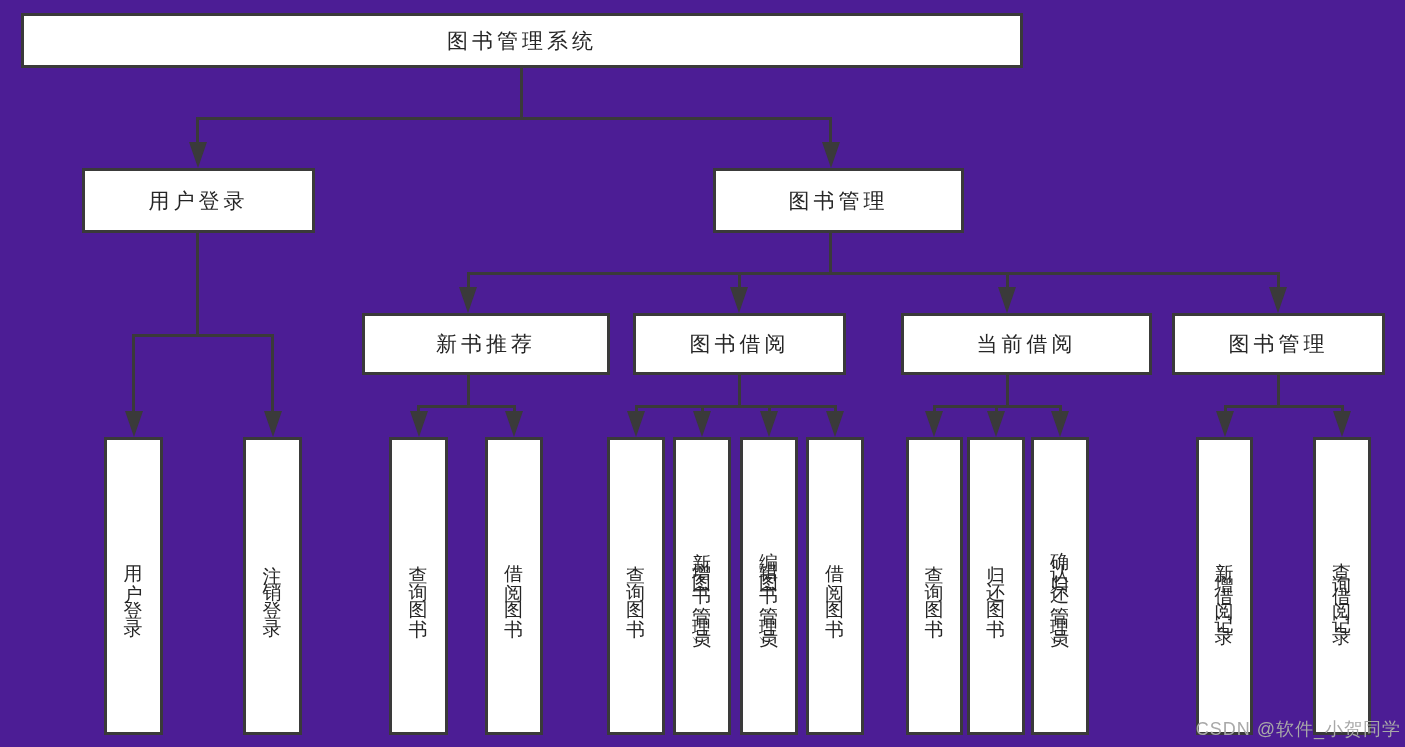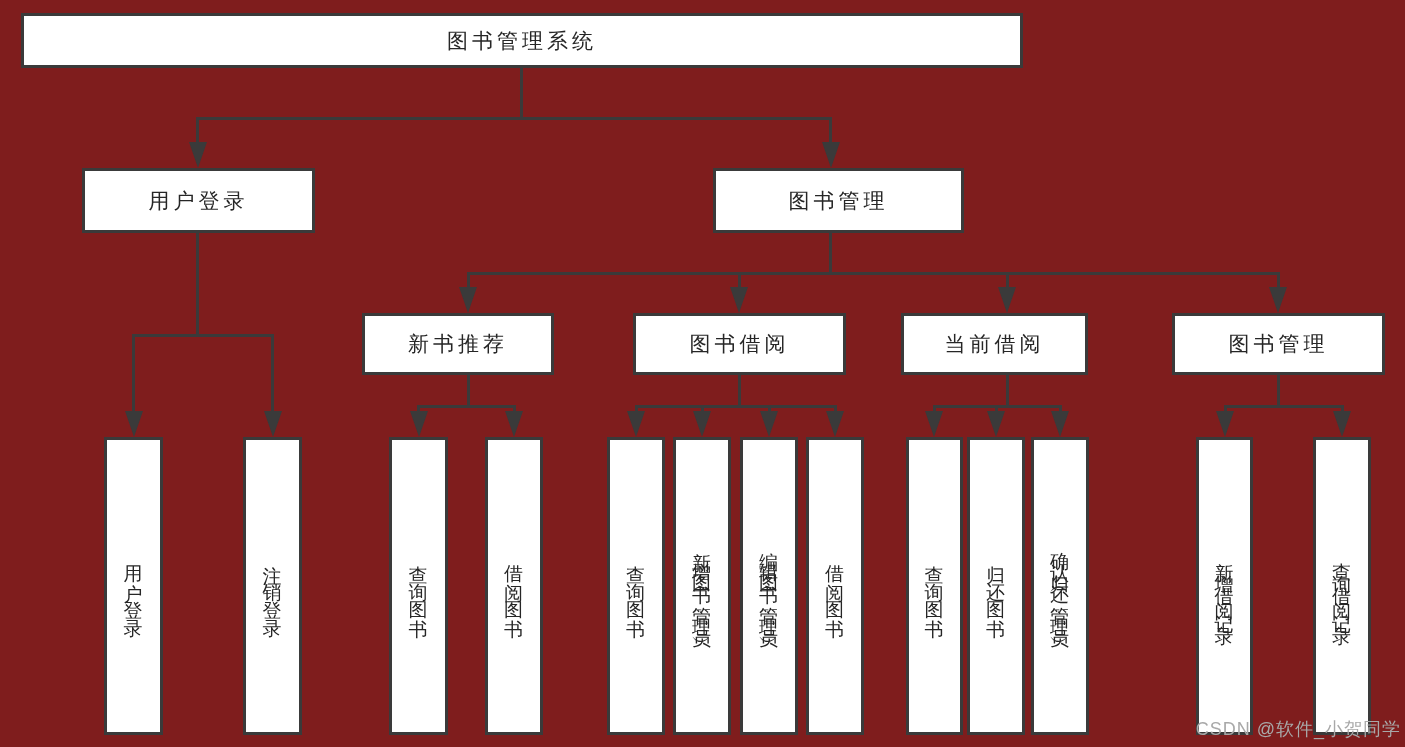--- a/index.html
+++ b/index.html
@@ -1,19 +1,19 @@
 <!DOCTYPE html>
 <html><head>
 <meta charset="utf-8">
 <style>
   html,body{margin:0;padding:0;background:#ffffff;}
   #canvas{
     position:relative;
     width:1405px;height:747px;
-    background:#7f1d1d;
+    background:#4c1d95;
     font-family:"Liberation Sans","DejaVu Sans",sans-serif;
     overflow:hidden;
   }
   .box{
     position:absolute;
     background:#ffffff;
     border:3px solid #3a3a3a;
     box-sizing:border-box;
     display:flex;
     align-items:center;
@@ -66,29 +66,29 @@
   </div>
 
   <div class="box" style="left:82px;top:168px;width:233px;height:65px;">
     <span class="hlabel">用户登录</span>
   </div>
 
   <div class="box" style="left:713px;top:168px;width:251px;height:65px;">
     <span class="hlabel">图书管理</span>
   </div>
 
-  <div class="box" style="left:362px;top:313px;width:192px;height:62px;">
+  <div class="box" style="left:362px;top:313px;width:248px;height:62px;">
     <span class="hlabel">新书推荐</span>
   </div>
 
   <div class="box" style="left:633px;top:313px;width:213px;height:62px;">
     <span class="hlabel">图书借阅</span>
   </div>
 
-  <div class="box" style="left:901px;top:313px;width:187px;height:62px;">
+  <div class="box" style="left:901px;top:313px;width:251px;height:62px;">
     <span class="hlabel">当前借阅</span>
   </div>
 
   <div class="box" style="left:1172px;top:313px;width:213px;height:62px;">
     <span class="hlabel">图书管理</span>
   </div>
 
   <div class="box" style="left:104px;top:437px;width:59px;height:298px;">
     <span class="vlabel sp-lg">用户登录</span>
   </div>

